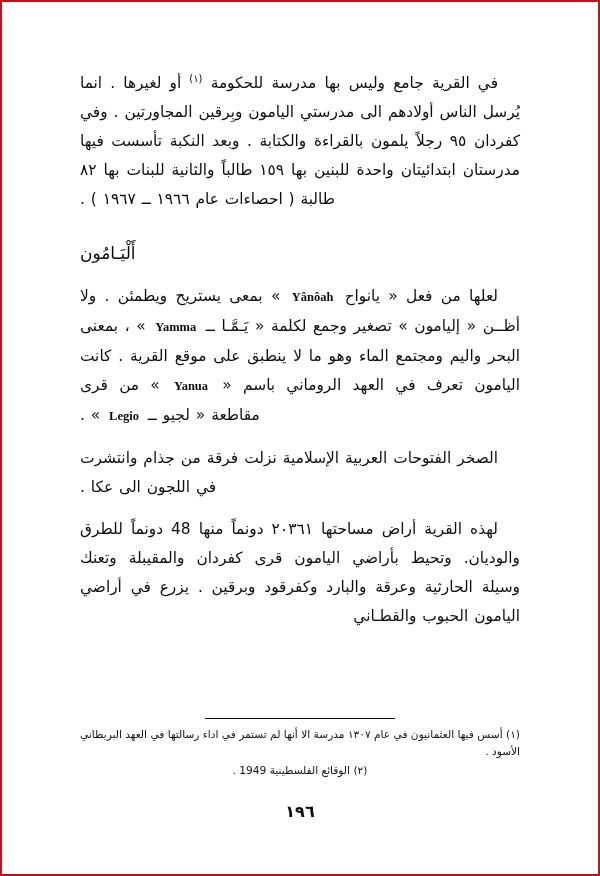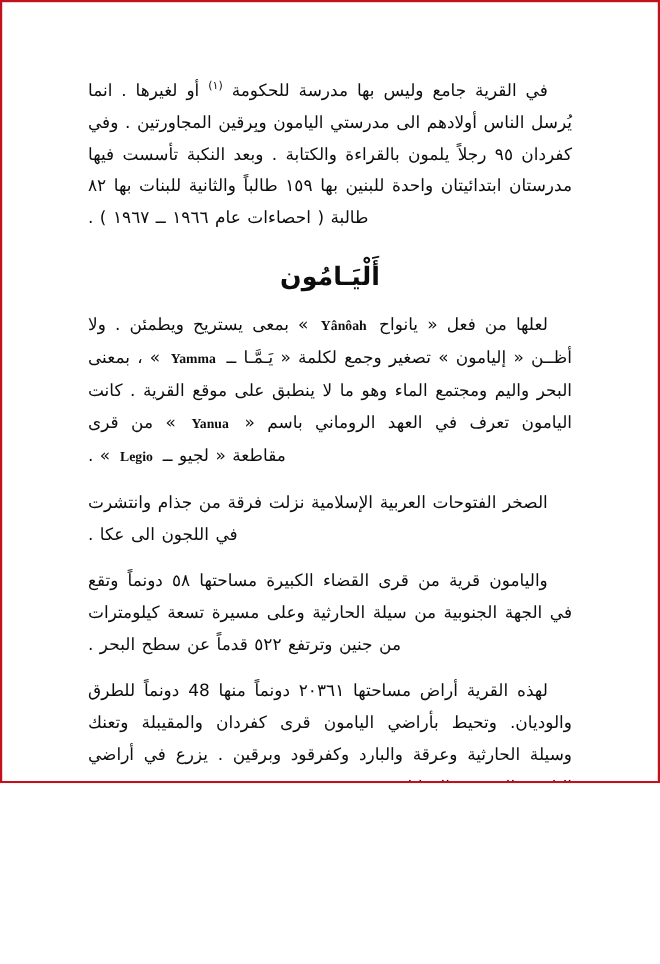--- a/index.html
+++ b/index.html
@@ -5,21 +5,21 @@
 <style>
   html, body {
     margin: 0;
     padding: 0;
     background: #ffffff;
   }
 
   .page {
     position: relative;
     width: 600px;
-    height: 712px;
+    height: 876px;
     background: #ffffff;
     box-sizing: border-box;
     border: 2px solid #c2410c;
     overflow: hidden;
     font-family: "DejaVu Sans", "Liberation Sans", sans-serif;
   }
 
   
   .page::after {
     content: "";
@@ -68,23 +68,23 @@
     font-family: "Liberation Serif", "DejaVu Serif", serif;
     font-weight: 700;
     font-size: 12.5px;
     direction: ltr;
     unicode-bidi: isolate;
     padding: 0 3px;
   }
 
   .section-heading {
     margin: 26px 0 16px 0;
-    text-align: center;
-    font-size: 23px;
-    font-weight: 700;
+    text-align: left;
+    font-size: 17px;
+    font-weight: 400;
     line-height: 26px;
     letter-spacing: 0.5px;
     color: #0d0d0d;
   }
 
   .footnote-block {
     position: absolute;
     right: 78px;
     left: 78px;
     top: 716px;
@@ -111,21 +111,21 @@
     text-align: center;
     text-align-last: center;
     margin-top: 1px;
   }
 
   .page-number {
     position: absolute;
     left: 0;
     right: 0;
     top: 800px;
-    text-align: right;
+    text-align: center;
     font-size: 16px;
     font-weight: 700;
     color: #0d0d0d;
     letter-spacing: 1px;
   }
 </style>
 </head>
 <body>
 
 <div class="page" style="border-color: rgb(192, 18, 26); background: rgb(255, 255, 255);">
@@ -134,26 +134,26 @@
 
     <p class="para indent tail-left"><span>في القرية جامع وليس بها مدرسة للحكومة </span><span class="fn-ref">(١)</span><span> أو لغيرها . انما يُرسل الناس أولادهم الى مدرستي اليامون وبِرقين المجاورتين . وفي كفردان ٩٥ رجلاً يلمون بالقراءة والكتابة . وبعد النكبة تأسست فيها مدرستان ابتدائيتان واحدة للبنين بها ١٥٩ طالباً والثانية للبنات بها ٨٢ طالبة ( احصاءات عام ١٩٦٦ ــ ١٩٦٧ ) .</span></p>
 
 
     <h2 class="section-heading">أَلْيَـامُون</h2>
 
     <p class="para indent tail-left" id="paragraph-3"><span>لعلها من فعل « يانواح </span><span class="translit">Yânôah</span><span> » بمعى يستريح ويطمئن .  ولا أظــن « إليامون » تصغير وجمع لكلمة « يَـمَّـا ــ </span><span class="translit">Yamma</span><span> » ، بمعنى البحر واليم ومجتمع الماء وهو ما لا ينطبق على موقع القرية . كانت اليامون تعرف في العهد الروماني باسم « </span><span class="translit">Yanua</span><span> » من قرى مقاطعة « لجيو ــ </span><span class="translit">Legio</span><span> » .</span></p>
 
     <p class="para indent tail-left">الصخر الفتوحات العربية الإسلامية نزلت فرقة من جذام وانتشرت في اللجون الى عكا .</p>
 
-    <p class="para indent tail-left">واليامون قرية من قرى القضاء الكبيرة مساحتها ٥٨ دونماً وتقع في الجهة الجنوبية من سيلة الحارثية وعلى مسيرة تسعة كيلومترات من جنين وترتفع ٥٢٢ قدماً عن سطح البحر .</p>
 
     <p class="para indent">لهذه القرية أراض مساحتها ٢٠٣٦١ دونماً منها 48 دونماً للطرق والوديان. وتحيط بأراضي اليامون قرى كفردان والمقيبلة وتعنك وسيلة الحارثية وعرقة والبارد وكفرقود وبرقين . يزرع في أراضي اليامون الحبوب والقطـاني</p>
 
   </div>
 
   <div class="footnote-block">
     <div class="footnote-rule"></div>
+    <p class="footnote"><span>(١)</span> <span>أسس فيها العثمانيون في عام ١٣٠٧ مدرسة الا أنها لم تستمر في اداء  رسالتها في العهد البريطاني الأسود .</span></p>
     <p class="footnote fn-two"><span>(٢)</span> <span>الوقائع الفلسطينية 1949 .</span></p>
   </div>
 
   <div class="page-number" style="color: rgb(13, 13, 13);">١٩٦</div>
 
 </div>
 
 </body></html>

